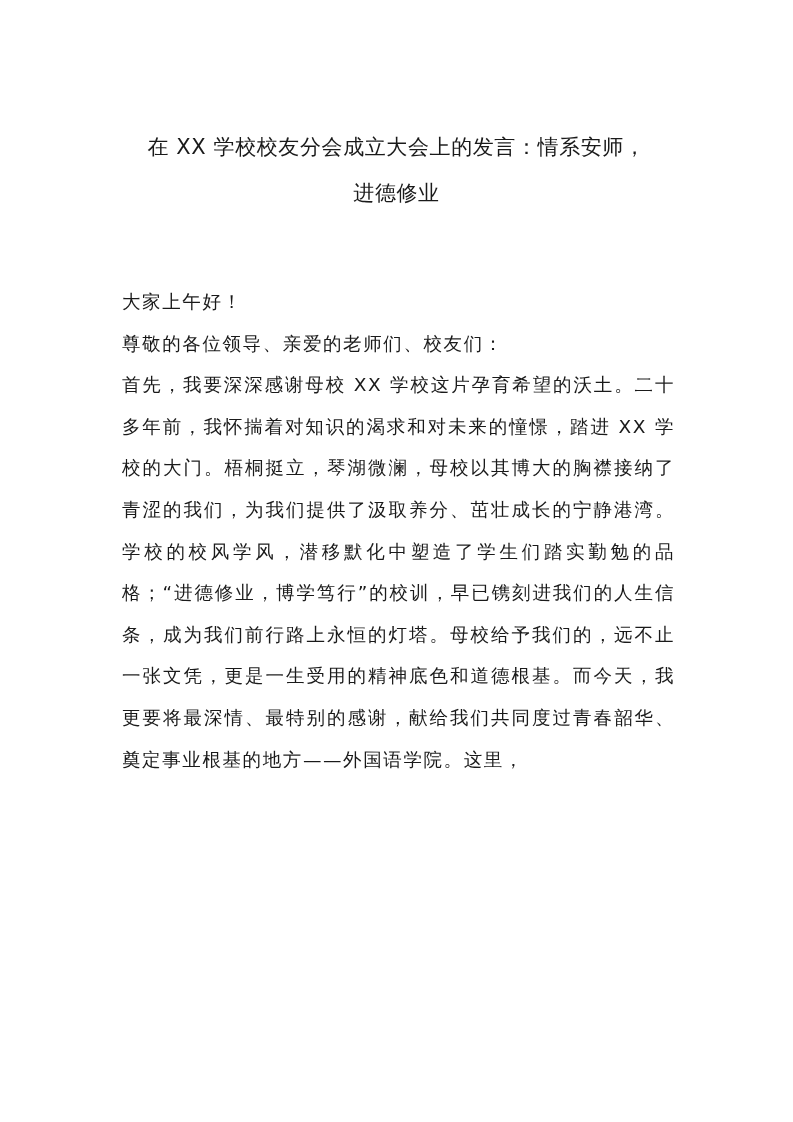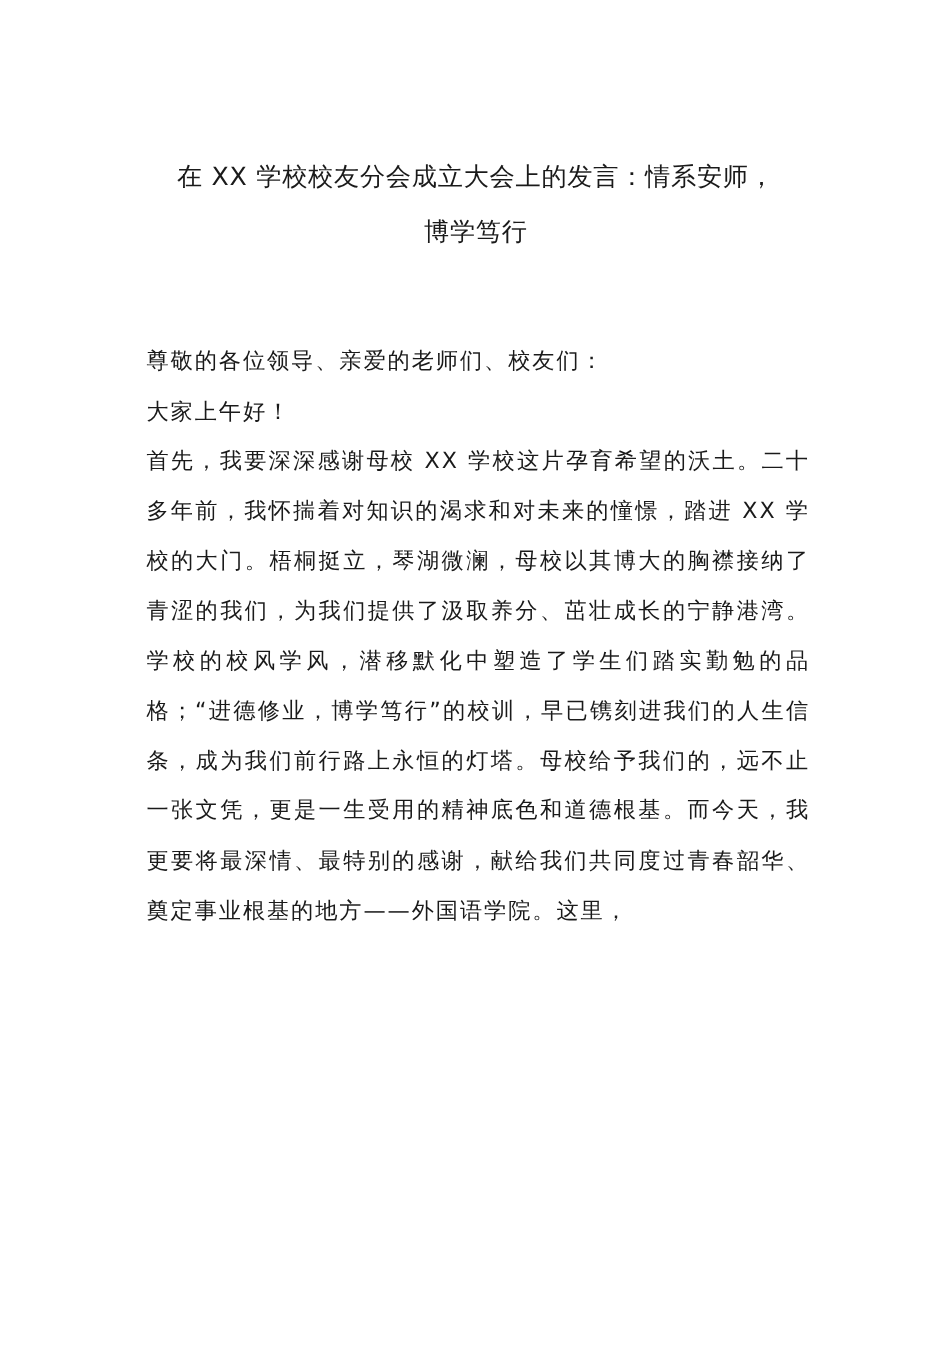--- a/index.html
+++ b/index.html
@@ -49,21 +49,21 @@
       margin: 0;
       padding: 0;
     }
   </style>
 </head>
 <body>
 
 <div class="page">
   <div class="title">
     <div>在 XX 学校校友分会成立大会上的发言：情系安师，</div>
-    <div>博学笃行</div>
+    <div>进德修业</div>
   </div>
 
   <div class="body-text">
+    <p>大家上午好！</p>
     <p>尊敬的各位领导、亲爱的老师们、校友们：</p>
-    <p>大家上午好！</p>
     <p>首先，我要深深感谢母校 XX 学校这片孕育希望的沃土。二十多年前，我怀揣着对知识的渴求和对未来的憧憬，踏进 XX 学校的大门。梧桐挺立，琴湖微澜，母校以其博大的胸襟接纳了青涩的我们，为我们提供了汲取养分、茁壮成长的宁静港湾。学校的校风学风，潜移默化中塑造了学生们踏实勤勉的品格；“进德修业，博学笃行”的校训，早已镌刻进我们的人生信条，成为我们前行路上永恒的灯塔。母校给予我们的，远不止一张文凭，更是一生受用的精神底色和道德根基。而今天，我更要将最深情、最特别的感谢，献给我们共同度过青春韶华、奠定事业根基的地方——外国语学院。这里，</p>
   </div>
 </div>
 
 </body></html>

